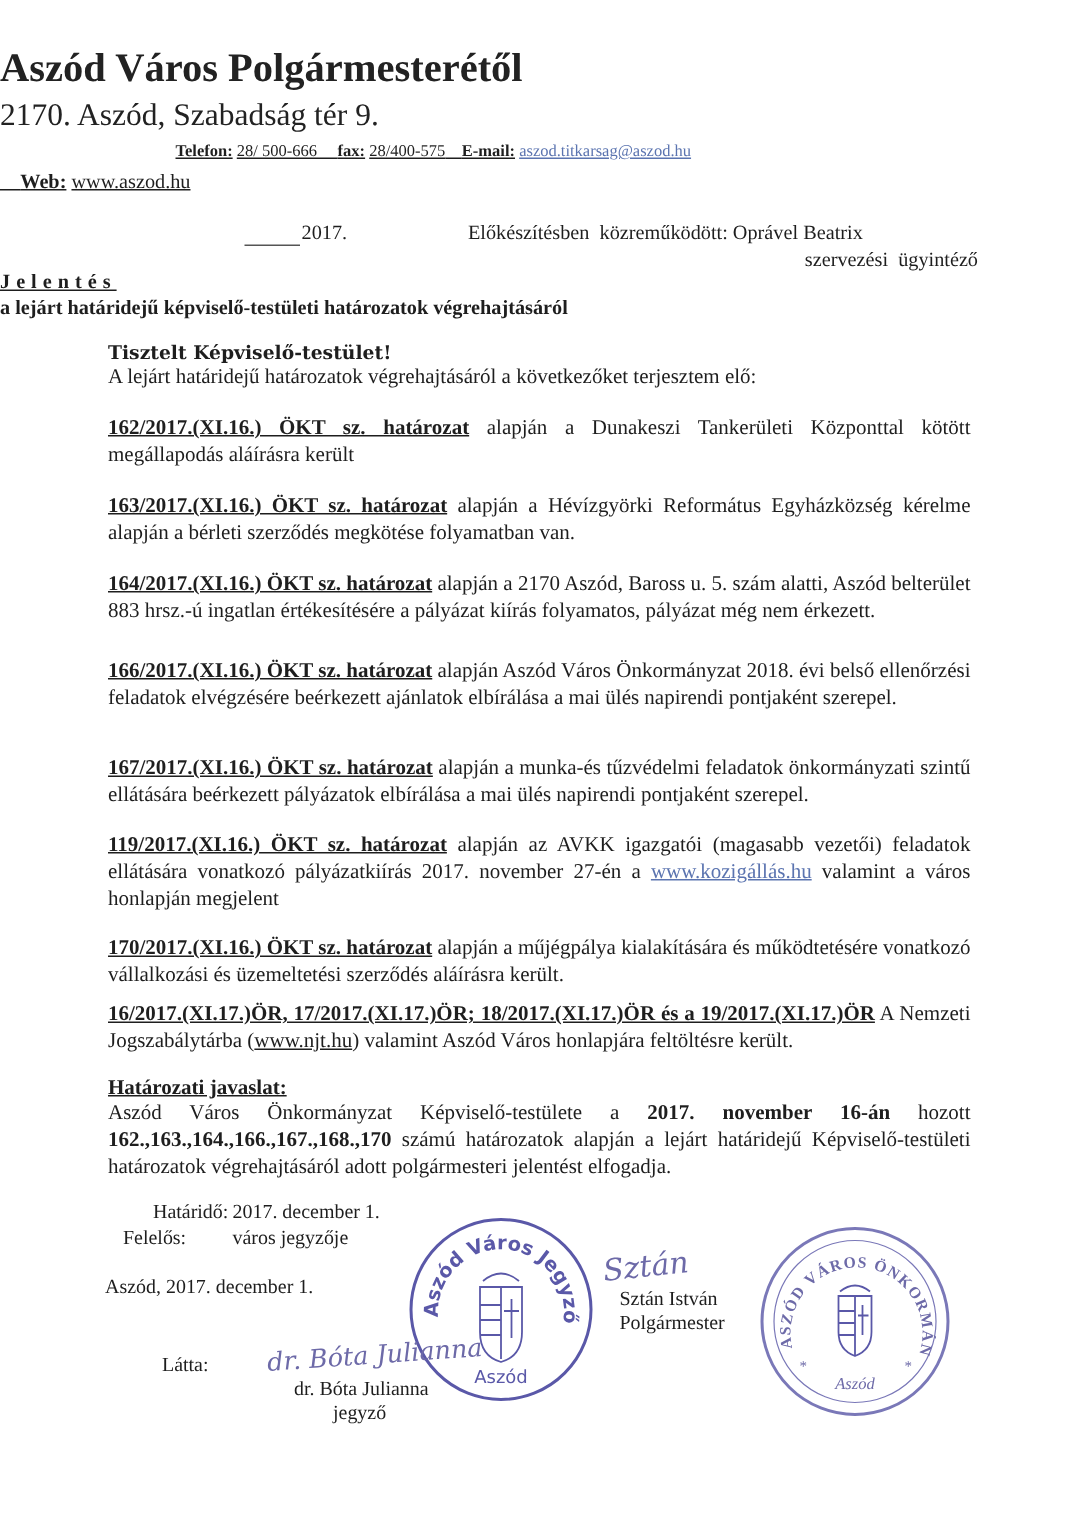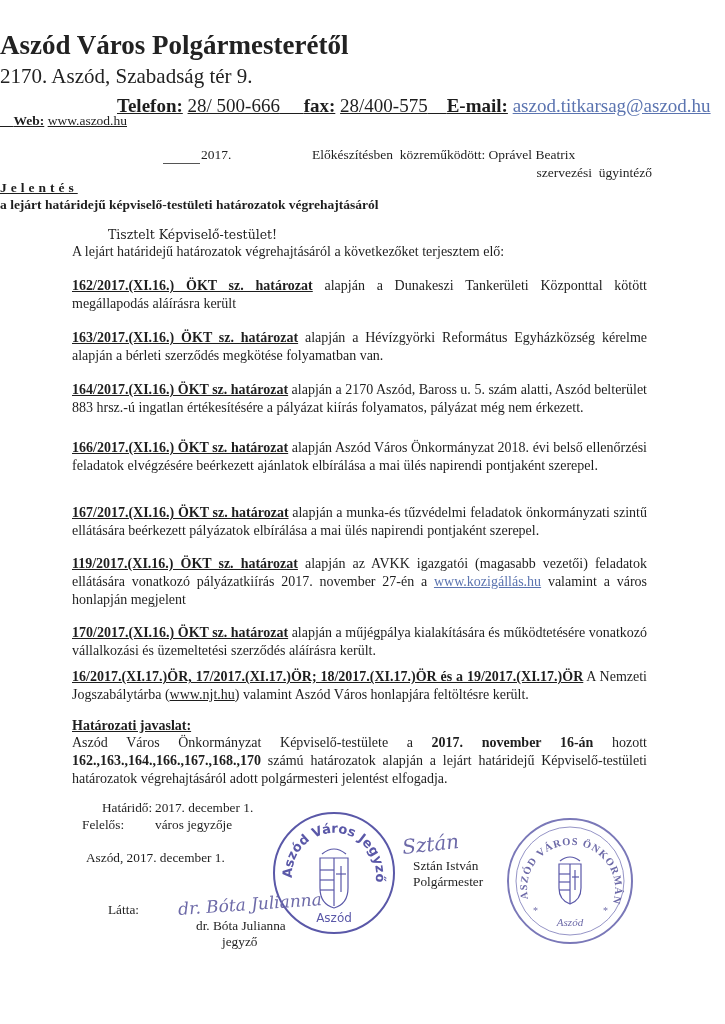--- a/index.html
+++ b/index.html
@@ -2,34 +2,34 @@
 <html><head>
 <meta charset="utf-8">
 <style>
   html, body { margin: 0; padding: 0; background: #ffffff; }
   body { width: 725px; height: 1024px; position: relative; overflow: hidden; color: #1e1e1e; }
   .serif { font-family: "Liberation Serif", "DejaVu Serif", serif; }
   .abs { position: absolute; }
   .center { text-align: left; left: 0; width: 725px; }
   .title { top: 30px; font-size: 27px; font-weight: bold; color: #222; }
   .address { top: 64px; font-size: 21px; color: #222; }
-  .contact { top: 95px; left: 117px; font-size: 19px; white-space: nowrap; }
+  .contact { top: 95px; left: 117px; font-size: 11px; white-space: nowrap; }
   .contact b { font-weight: bold; }
   .u { text-decoration: underline; }
   .link { color: #5b74b0; }
   .web { top: 113px; font-size: 13.5px; }
   .date-line { top: 147px; left: 163px; font-size: 13.5px; }
   .date-blank { display: inline-block; width: 37px; border-bottom: 1px solid #555; margin-right: 1px; }
   .prep { top: 147px; left: 312px; font-size: 13.5px; }
   .prep2 { top: 165px; left: 0; width: 652px; text-align: right; font-size: 13.5px; }
   .report-title { top: 180px; font-size: 13.5px; font-weight: bold; letter-spacing: 4px; text-decoration: underline; }
   .report-sub { top: 197px; font-size: 13.5px; font-weight: bold; }
   .body-block { left: 72px; width: 575px; font-size: 14px; line-height: 18px; text-align: justify; }
   .ref { font-weight: bold; text-decoration: underline; }
-  .greet { top: 226px; font-weight: normal; margin-left: 36px; }
+  .greet { top: 226px; font-weight: bold; }
   .intro { top: 243px; }
   .kv { position: absolute; font-size: 13.3px; }
   .stamp { position: absolute; border-radius: 50%; border: 2px solid #5a58a8; color: #5a58a8; }
   .sig { position: absolute; color: #6d6aa8; font-family: "DejaVu Serif", serif; font-style: italic; }
 </style>
 </head>
 <body class="serif">
 
 <div class="abs center title">Aszód Város Polgármesterétől</div>
 <div class="abs center address">2170. Aszód, Szabadság tér 9.</div>
@@ -85,21 +85,21 @@
   <span class="ref">Határozati javaslat:</span>
 </div>
 <div class="abs body-block" style="top:734px;">
   <span>Aszód Város Önkormányzat Képviselő-testülete a </span><b>2017. november 16-án</b><span> hozott </span><b>162.,163.,164.,166.,167.,168.,170</b><span> számú határozatok alapján a lejárt határidejű Képviselő-testületi határozatok végrehajtásáról adott polgármesteri jelentést elfogadja.</span>
 </div>
 
 <div class="kv" style="top:800px;left:82px;margin-left:20px;">Határidő:</div>
 <div class="kv" style="top:800px;left:155px;">2017. december 1.</div>
 <div class="kv" style="top:817px;left:82px;">Felelős:</div>
 <div class="kv" style="top:817px;left:155px;">város jegyzője</div>
-<div class="kv" style="top:850px;left:86px;">Aszód, 2017. december 1.</div>
+<div class="kv" style="top:850px;left:70px;">Aszód, 2017. december 1.</div>
 
 <div class="stamp" style="left:273px;top:812px;width:118px;height:118px;">
   <svg width="118" height="118" viewBox="0 0 118 118" style="position:absolute;left:0;top:0;">
     <defs>
       <path id="ringA" d="M 18,70 A 42,42 0 1,1 100,70"></path>
     </defs>
     <text font-family="DejaVu Sans, sans-serif" font-size="13" font-weight="bold" fill="#5a58a8">
       <textPath href="#ringA" startOffset="4%">Aszód Város Jegyzője</textPath>
     </text>
     <g fill="none" stroke="#5a58a8" stroke-width="1.2">

